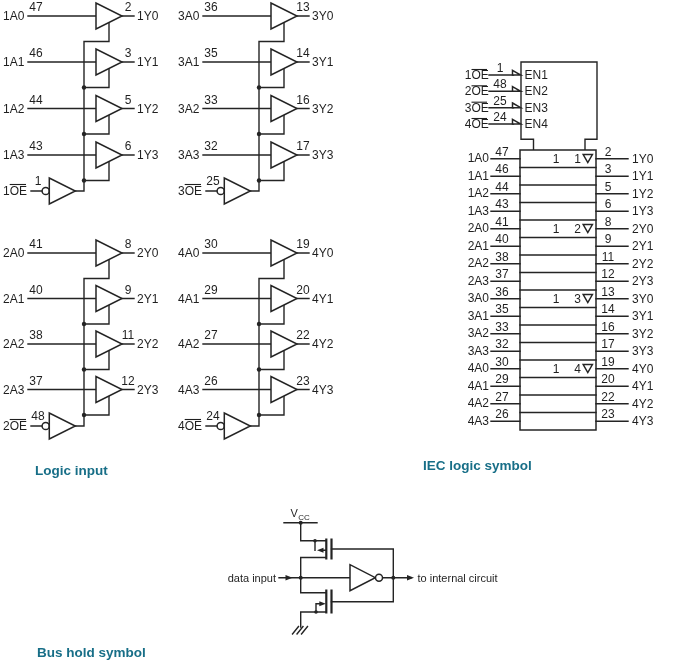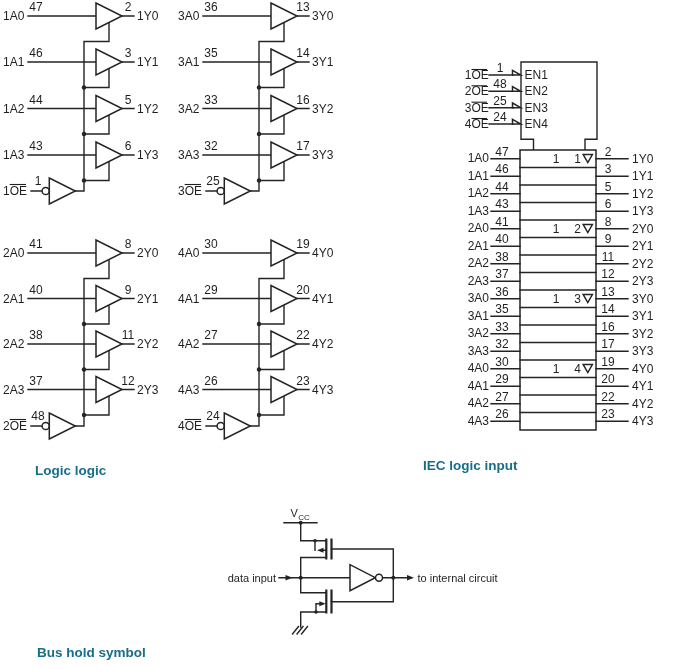--- a/index.html
+++ b/index.html
@@ -315,17 +315,17 @@
   <circle class="dot" cx="300.7" cy="577.7" r="2"></circle>
   <circle class="dot" cx="393.3" cy="577.7" r="2"></circle>
   <circle class="dot" cx="316" cy="612" r="1.8"></circle>
   <path class="w" d="M292.5 634L298.5 626.5M297 634L303 626.5M301.5 634L307.5 626.5"></path>
   <text x="290.5" y="517">V</text>
   <text class="sub" x="298.3" y="519.5">CC</text>
   <text class="ae" x="276" y="581.5">data input</text>
   <text x="417.5" y="581.5">to internal circuit</text>
 </svg>
 
-<div class="cap" style="left:35px;top:463px">Logic logic</div>
-<div class="cap" style="left:423px;top:458px">IEC logic input</div>
+<div class="cap" style="left:35px;top:463px">Logic input</div>
+<div class="cap" style="left:423px;top:458px">IEC logic symbol</div>
 <div class="cap" style="left:37px;top:645px">Bus hold symbol</div>
 
 </div>
 
 </body></html>

